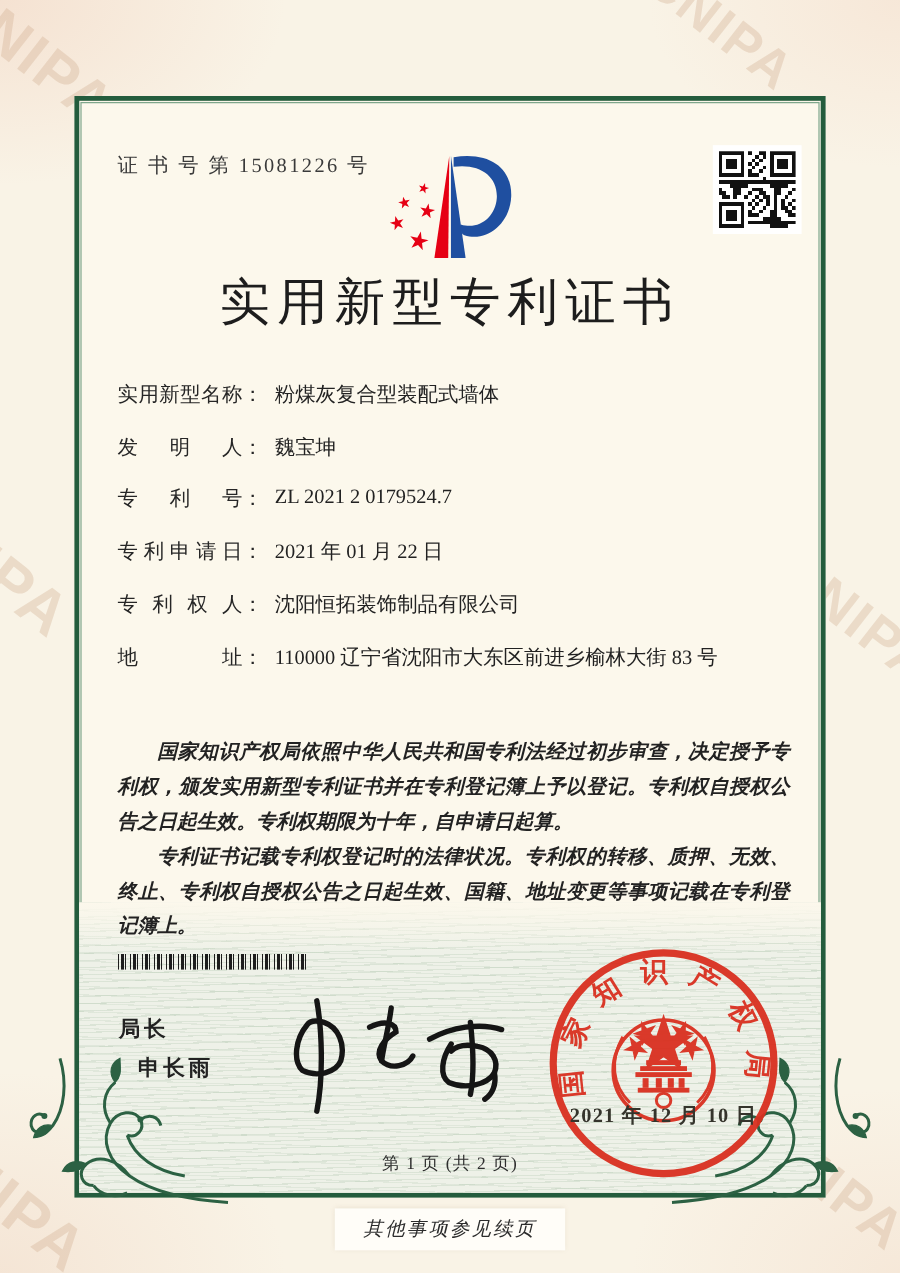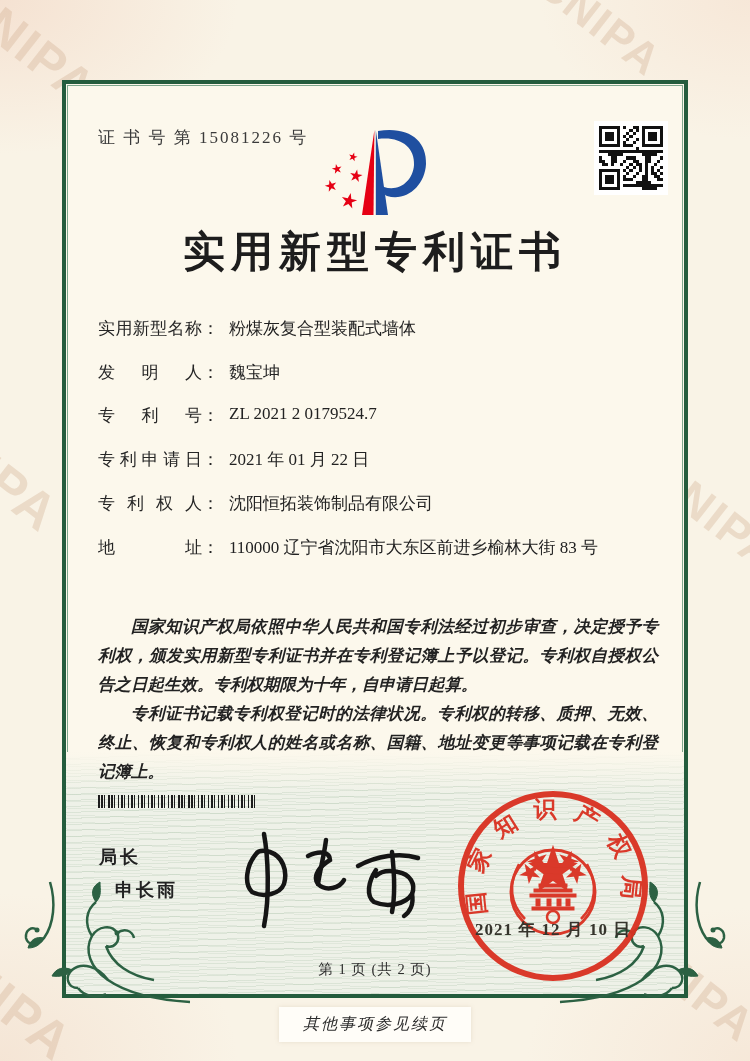--- a/index.html
+++ b/index.html
@@ -38,21 +38,21 @@
     letter-spacing:2px;z-index:3;
   }
   .qr{
     position:absolute;left:594px;top:121px;width:74px;height:74px;background:#fff;
     display:flex;align-items:center;justify-content:center;z-index:3;
   }
   .qr svg{width:64px;height:64px;}
   .logo{position:absolute;left:300px;top:124px;width:150px;height:106px;z-index:3;}
   .doc-title{
     position:absolute;left:62px;top:224px;width:626px;text-align:center;
-    font-size:42px;font-weight:700;color:#1d1d1d;letter-spacing:6px;z-index:3;
+    font-size:42px;font-weight:400;color:#1d1d1d;letter-spacing:6px;z-index:3;
   }
   .row{position:absolute;left:98px;width:566px;font-size:17px;color:#262626;z-index:3;white-space:nowrap;}
   .flabel{display:inline-block;width:104px;text-align:justify;text-align-last:justify;vertical-align:top;}
   .fcolon{display:inline-block;vertical-align:top;}
   .fval{display:inline-block;margin-left:10px;vertical-align:top;color:#222;}
   .grant2{position:absolute;left:267px;top:0;}
   .paras{
     position:absolute;left:98px;top:612px;width:560px;z-index:3;
     font-size:16.5px;line-height:29px;color:#222;text-align:justify;
     font-style:italic;
@@ -302,21 +302,21 @@
   <div class="row" style="top:492px">
     <span class="flabel">专利权人</span><span class="fcolon">：</span><span class="fval">沈阳恒拓装饰制品有限公司</span>
   </div>
   <div class="row" style="top:536px">
     <span class="flabel">地址</span><span class="fcolon">：</span><span class="fval">110000 辽宁省沈阳市大东区前进乡榆林大街 83 号</span>
   </div>
 
 
   <div class="paras">
     <p>国家知识产权局依照中华人民共和国专利法经过初步审查，决定授予专利权，颁发实用新型专利证书并在专利登记簿上予以登记。专利权自授权公告之日起生效。专利权期限为十年，自申请日起算。</p>
-    <p>专利证书记载专利权登记时的法律状况。专利权的转移、质押、无效、终止、恢复和专利权人的姓名或名称、国籍、地址变更等事项记载在专利登记簿上。</p>
+    <p>专利证书记载专利权登记时的法律状况。专利权的转移、质押、无效、终止、专利权自授权公告之日起生效、国籍、地址变更等事项记载在专利登记簿上。</p>
   </div>
 
   <div class="barcode"></div>
 
   <div class="director-title">局长</div>
   <div class="director-name">申长雨</div>
 
   <div class="signature">
     <svg viewBox="0 0 232 110" width="232" height="110" fill="none" stroke="#151515" stroke-width="4.5" stroke-linecap="round">
       <path d="M48,28 C38,40 36,58 44,66 C56,72 72,68 76,58 C80,44 74,30 62,26 C55,24 50,25 48,28"></path>

